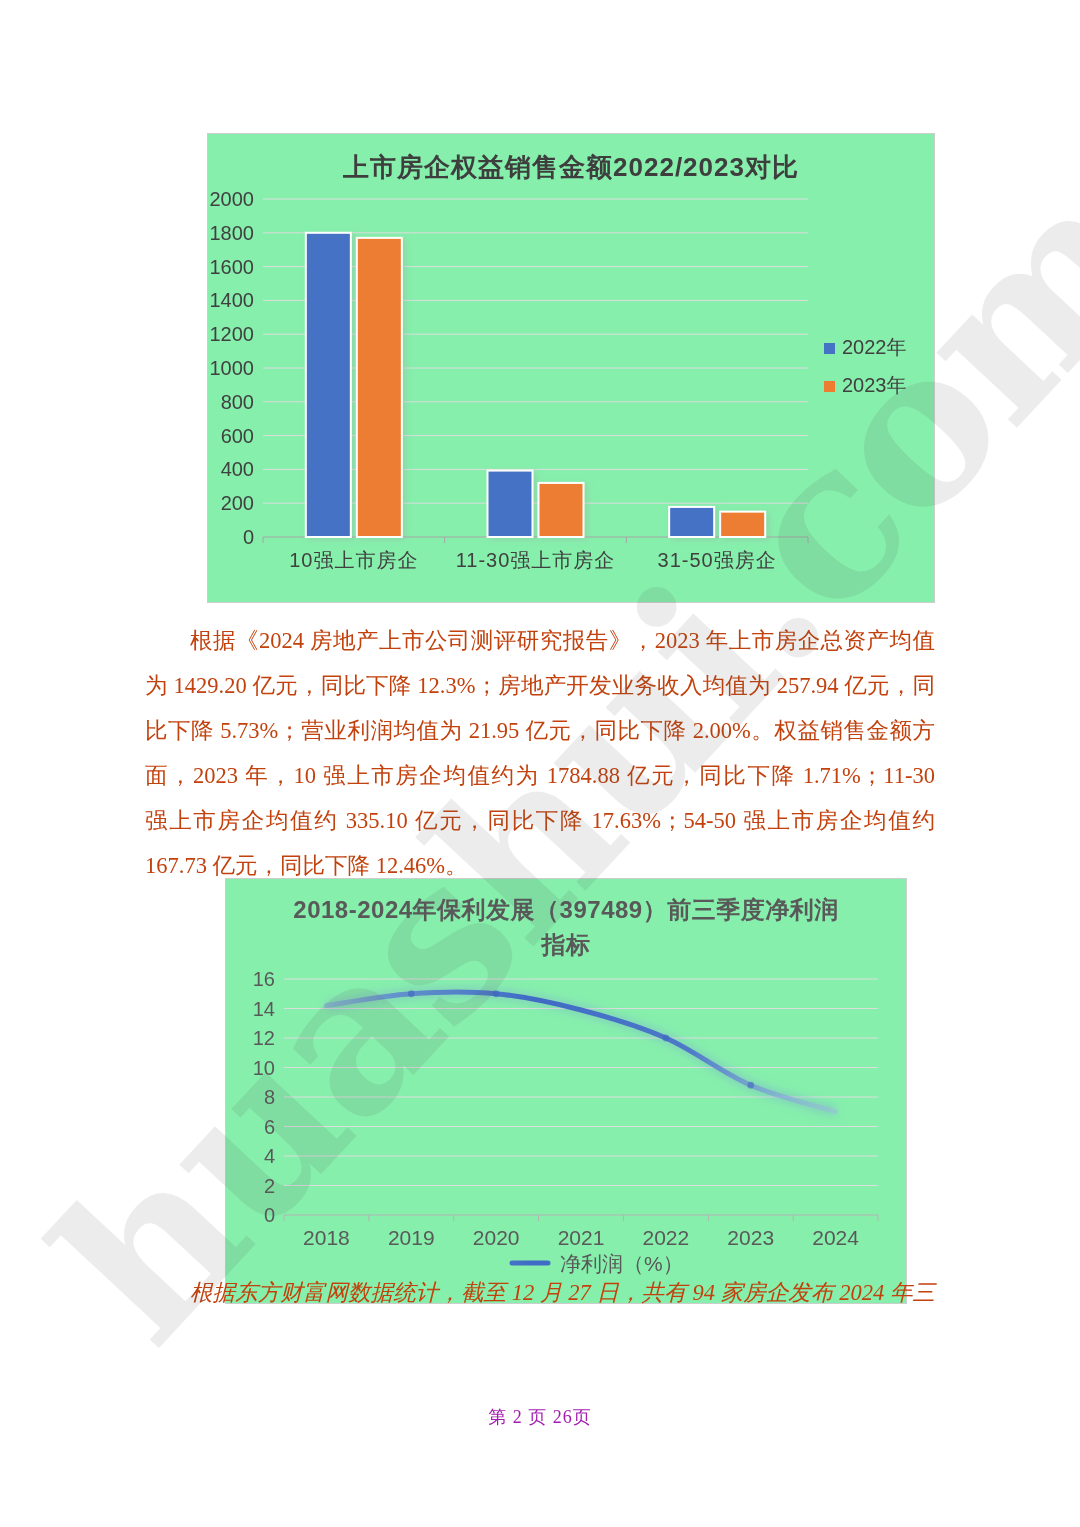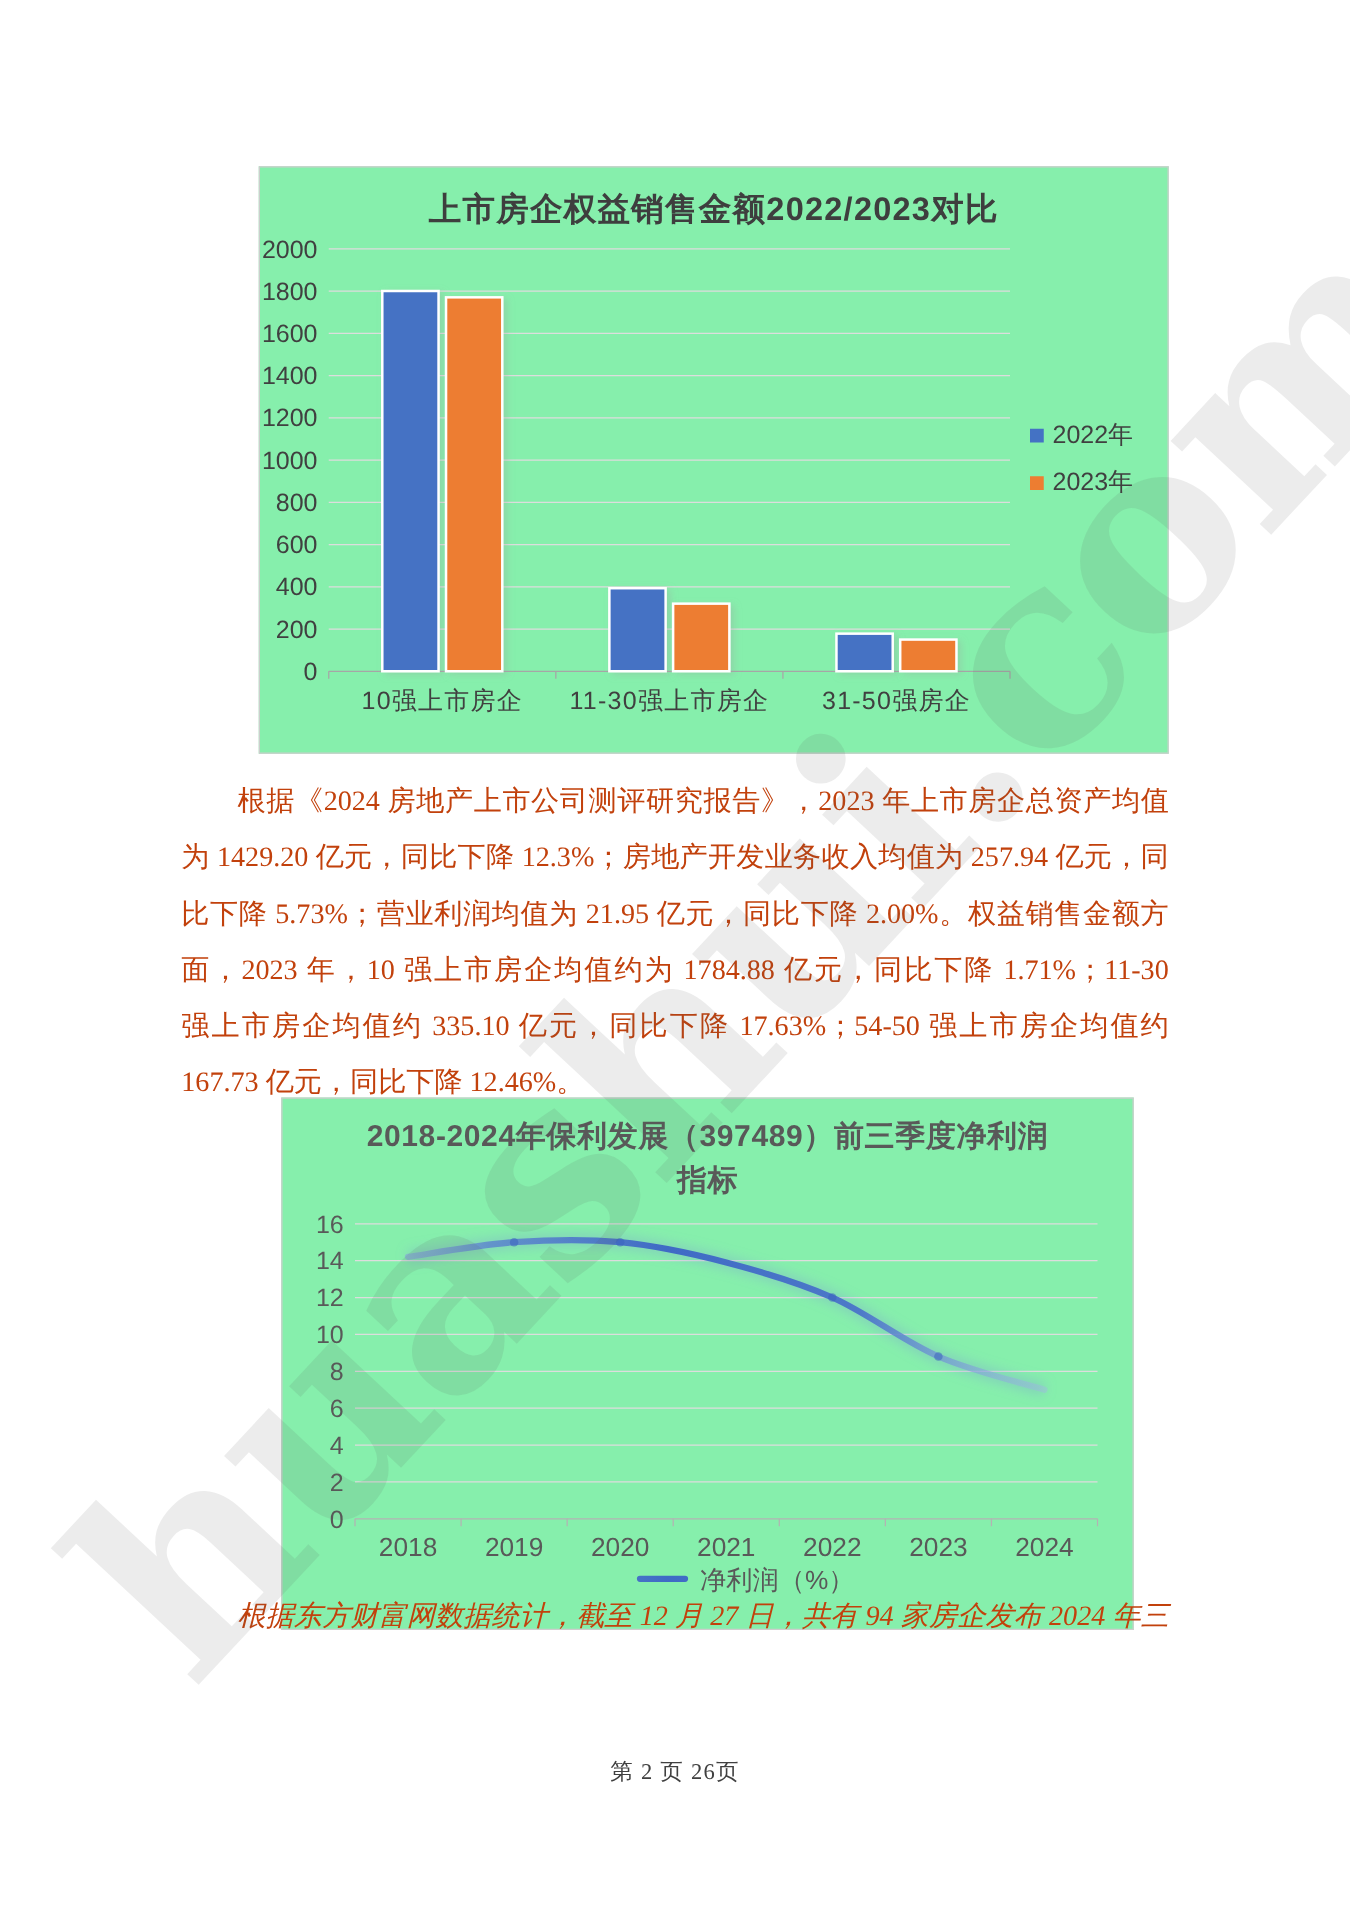--- a/index.html
+++ b/index.html
@@ -36,21 +36,21 @@
   
   .para{position:absolute;left:145px;width:790px;font-size:22.5px;color:#c2410c;}
   #para1{top:618px;}
   #para2{top:1270px;font-style:italic;}
   .pline{height:45px;line-height:45px;text-align:justify;text-align-last:justify;white-space:nowrap;}
   .pline.indent{text-indent:2em;}
   .pline.lastleft{text-align-last:left;}
   
   .footer{
     position:absolute;left:0;top:1405px;width:100%;text-align:center;
-    font-size:18px;color:#404040;letter-spacing:1px;
+    font-size:18px;color:#a21caf;letter-spacing:1px;
   }
 </style>
 </head>
 <body>
 
 <div class="page">
 
   <div class="watermark">huashui.com</div>
 
   <div class="chart-panel" id="chart1">

